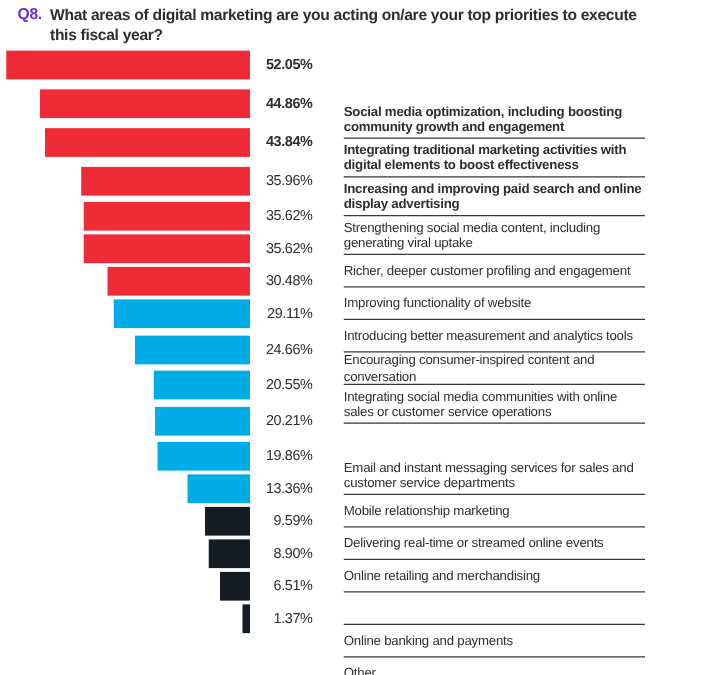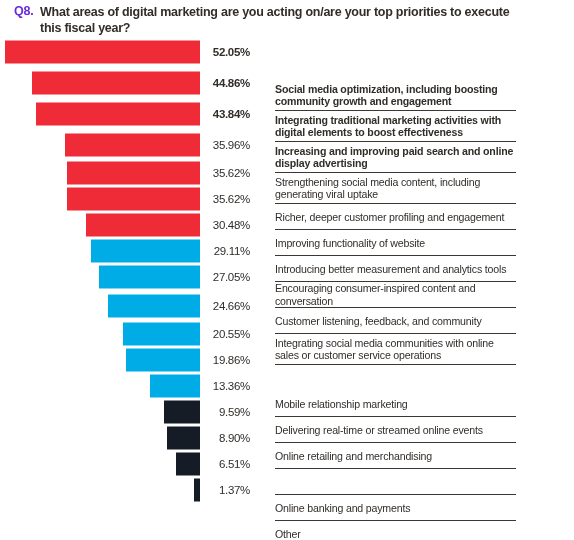--- a/index.html
+++ b/index.html
@@ -210,46 +210,46 @@
       <div class="row" style="height: 26px;">
         <div class="bar-track">
           <div class="bar" style="width: 109.058px; background: rgb(0, 172, 230);"></div>
         </div>
         <div class="value">29.11%</div>
         <div class="label-cell">
           <div class="label">Encouraging consumer-inspired content and conversation</div>
           <div class="rule"></div>
         </div>
       </div>
-      <div class="row" style="height: 26px;">
-        <div class="bar-track">
-          <div class="bar" style="width: 101.34px; background: rgb(0, 172, 230);"></div>
-        </div>
-        <div class="value">27.05%</div>
-        <div class="label-cell">
-          <div class="label">Customer listening, feedback, and community</div>
-          <div class="rule"></div>
-        </div>
-      </div>
       <div class="row" style="height: 31px;">
         <div class="bar-track">
           <div class="bar" style="width: 92.3862px; background: rgb(0, 172, 230);"></div>
         </div>
         <div class="value">24.66%</div>
         <div class="label-cell">
           <div class="label">Integrating social media communities with online sales or customer service operations</div>
           <div class="rule"></div>
         </div>
       </div>
       <div class="row" style="height: 26px;">
         <div class="bar-track">
           <div class="bar" style="width: 76.9885px; background: rgb(0, 172, 230);"></div>
         </div>
         <div class="value">20.55%</div>
       </div>
+      <div class="row" style="height: 31px;">
+        <div class="bar-track">
+          <div class="bar" style="width: 75.7147px; background: rgb(0, 172, 230);"></div>
+        </div>
+        <div class="value">20.21%</div>
+        <div class="label-cell">
+          <div class="label">Email and instant messaging services for sales and customer service departments</div>
+          <div class="rule"></div>
+        </div>
+      </div>
       <div class="row" style="height: 26px;">
         <div class="bar-track">
           <div class="bar" style="width: 74.4035px; background: rgb(0, 172, 230);"></div>
         </div>
         <div class="value">19.86%</div>
         <div class="label-cell">
           <div class="label">Mobile relationship marketing</div>
           <div class="rule"></div>
         </div>
       </div>

